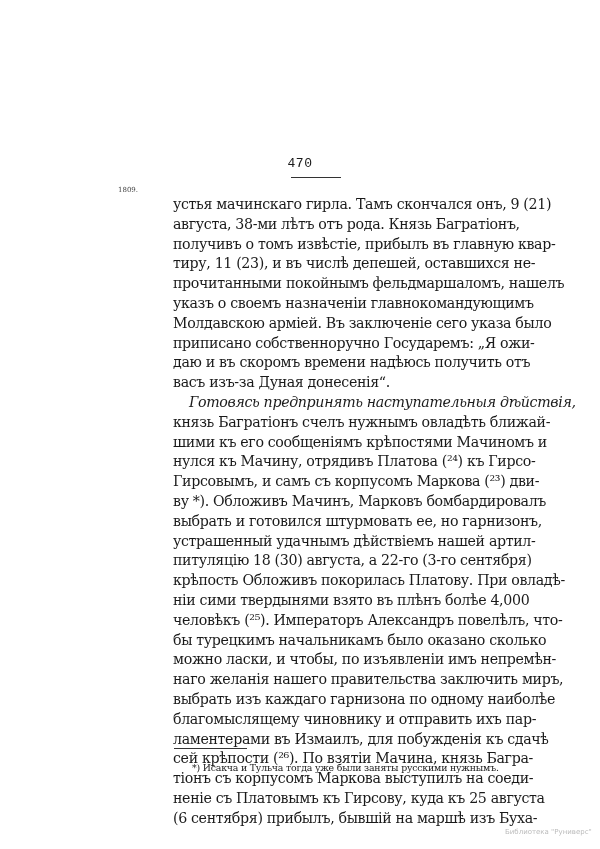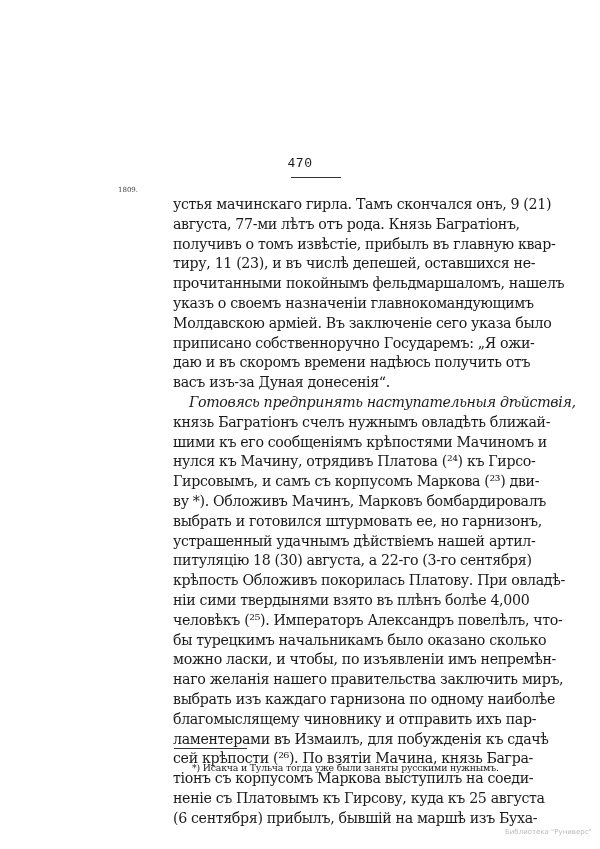--- a/index.html
+++ b/index.html
@@ -23,21 +23,21 @@
 </head>
 <body>
 
 <div class="page-number">470</div>
 <div class="header-rule"></div>
 <div class="margin-year">1809.</div>
 
 <div class="body-text">
   <div>
     <div class="line">устья мачинскаго гирла. Тамъ скончался онъ, 9 (21)</div>
-    <div class="line">августа, 77-ми лѣтъ отъ рода. Князь Багратіонъ,</div>
+    <div class="line">августа, 38-ми лѣтъ отъ рода. Князь Багратіонъ,</div>
     <div class="line">получивъ о томъ извѣстіе, прибылъ въ главную квар-</div>
     <div class="line">тиру, 11 (23), и въ числѣ депешей, оставшихся не-</div>
     <div class="line">прочитанными покойнымъ фельдмаршаломъ, нашелъ</div>
     <div class="line">указъ о своемъ назначеніи главнокомандующимъ</div>
     <div class="line">Молдавскою арміей. Въ заключеніе сего указа было</div>
     <div class="line">приписано собственноручно Государемъ: „Я ожи-</div>
     <div class="line">даю и въ скоромъ времени надѣюсь получить отъ</div>
     <div class="line last">васъ изъ-за Дуная донесенія“.</div>
   </div>
   <div>

